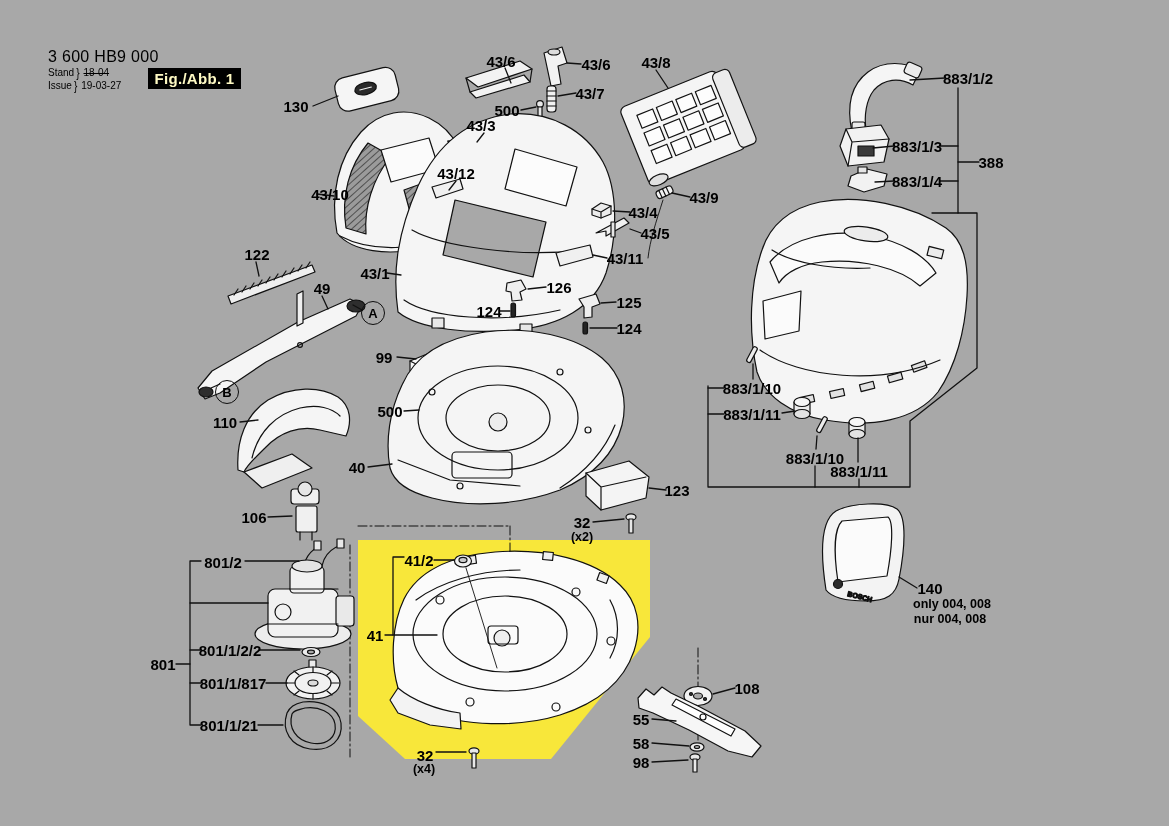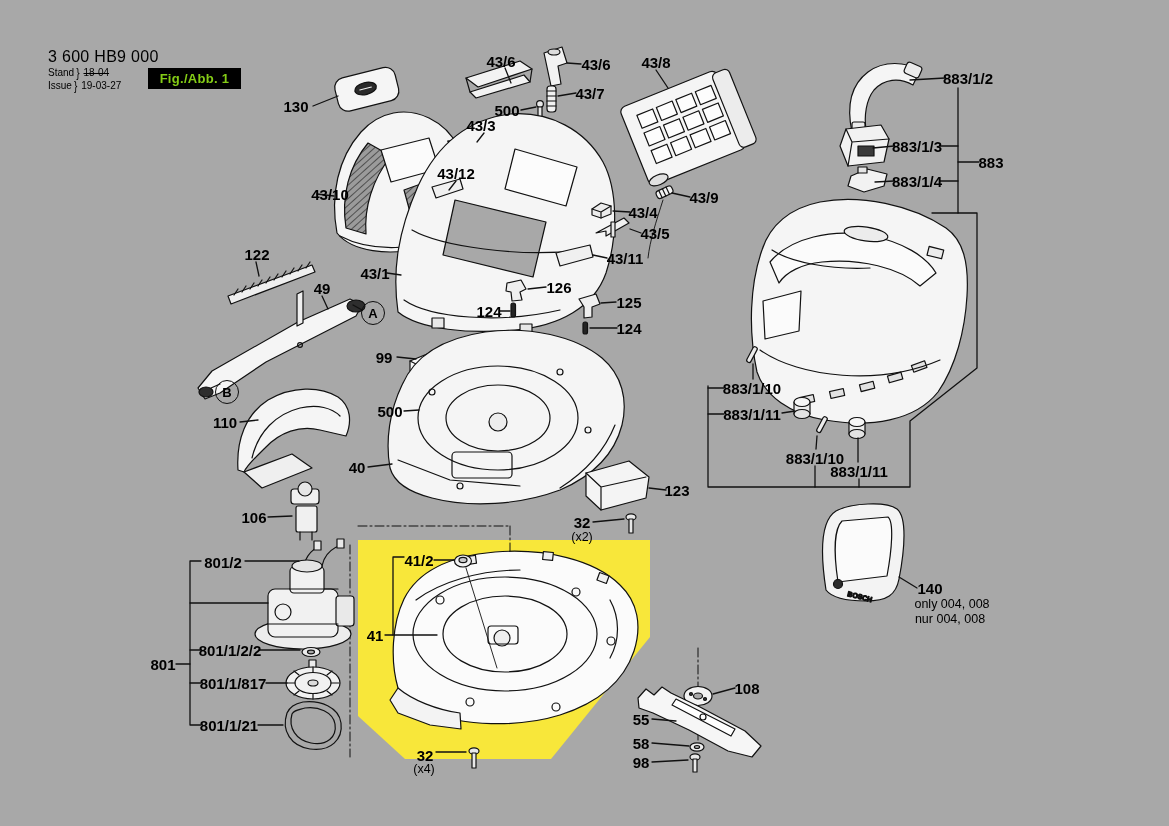--- a/index.html
+++ b/index.html
@@ -5,25 +5,25 @@
   html,body{margin:0;padding:0;}
   body{width:1169px;height:826px;background:#a8a8a8;overflow:hidden;
        font-family:"Liberation Sans",sans-serif;color:#000;}
   .stage{position:relative;width:1169px;height:826px;}
   svg.draw{position:absolute;left:0;top:0;}
   .hdr-num{position:absolute;left:48px;top:48px;font-size:16px;letter-spacing:.3px;}
   .hdr-row{position:absolute;left:48px;font-size:10px;}
   .hdr-row .brace{display:inline-block;transform:scaleY(1.25);margin:0 4px 0 2px;}
   .strike{text-decoration:line-through;}
   .fig-tag{position:absolute;left:148px;top:68px;width:93px;height:21px;background:#000;
-           color:#84cc16;font-weight:bold;font-size:13px;display:flex;align-items:center;
+           color:#fef9c3;font-weight:bold;font-size:15px;display:flex;align-items:center;
            justify-content:center;letter-spacing:.3px;}
   .plabel{position:absolute;transform:translate(-50%,-50%);font-weight:bold;font-size:15px;
           white-space:nowrap;line-height:1;}
-  .plabel.small{font-weight:normal;font-size:12.5px;}
+  .plabel.small{font-weight:bold;font-size:12.5px;}
   .callout{position:absolute;width:22px;height:22px;border:1.7px solid #0e0e0e;border-radius:50%;
            transform:translate(-50%,-50%);display:flex;align-items:center;justify-content:center;
            font-weight:bold;font-size:13px;}
   .footer{position:absolute;left:986px;top:728px;font-size:12.5px;line-height:13.2px;color:#222;}
 </style>
 </head>
 <body>
 
 <div class="stage" id="stage">
 
@@ -422,21 +422,21 @@
 
 <div class="plabel" style="left: 296px; top: 106px;">130</div>
     <div class="plabel" style="left: 501px; top: 61px;">43/6</div>
     <div class="plabel" style="left: 596px; top: 64px;">43/6</div>
     <div class="plabel" style="left: 656px; top: 62px;">43/8</div>
     <div class="plabel" style="left: 590px; top: 93px;">43/7</div>
     <div class="plabel" style="left: 507px; top: 110px;">500</div>
     <div class="plabel" style="left: 481px; top: 125px;">43/3</div>
     <div class="plabel" style="left: 968px; top: 78px;">883/1/2</div>
     <div class="plabel" style="left: 917px; top: 146px;">883/1/3</div>
-    <div class="plabel" style="left: 991px; top: 162px;">883</div>
+    <div class="plabel" style="left: 991px; top: 162px;">388</div>
     <div class="plabel" style="left: 917px; top: 181px;">883/1/4</div>
     <div class="plabel" style="left: 456px; top: 173px;">43/12</div>
     <div class="plabel" style="left: 300px; top: 194px; margin-left: 30px;">43/10</div>
     <div class="plabel" style="left: 704px; top: 197px;">43/9</div>
     <div class="plabel" style="left: 643px; top: 212px;">43/4</div>
     <div class="plabel" style="left: 655px; top: 233px;">43/5</div>
     <div class="plabel" style="left: 257px; top: 254px;">122</div>
     <div class="plabel" style="left: 375px; top: 273px;">43/1</div>
     <div class="plabel" style="left: 625px; top: 258px;">43/11</div>
     <div class="plabel" style="left: 322px; top: 288px;">49</div>

